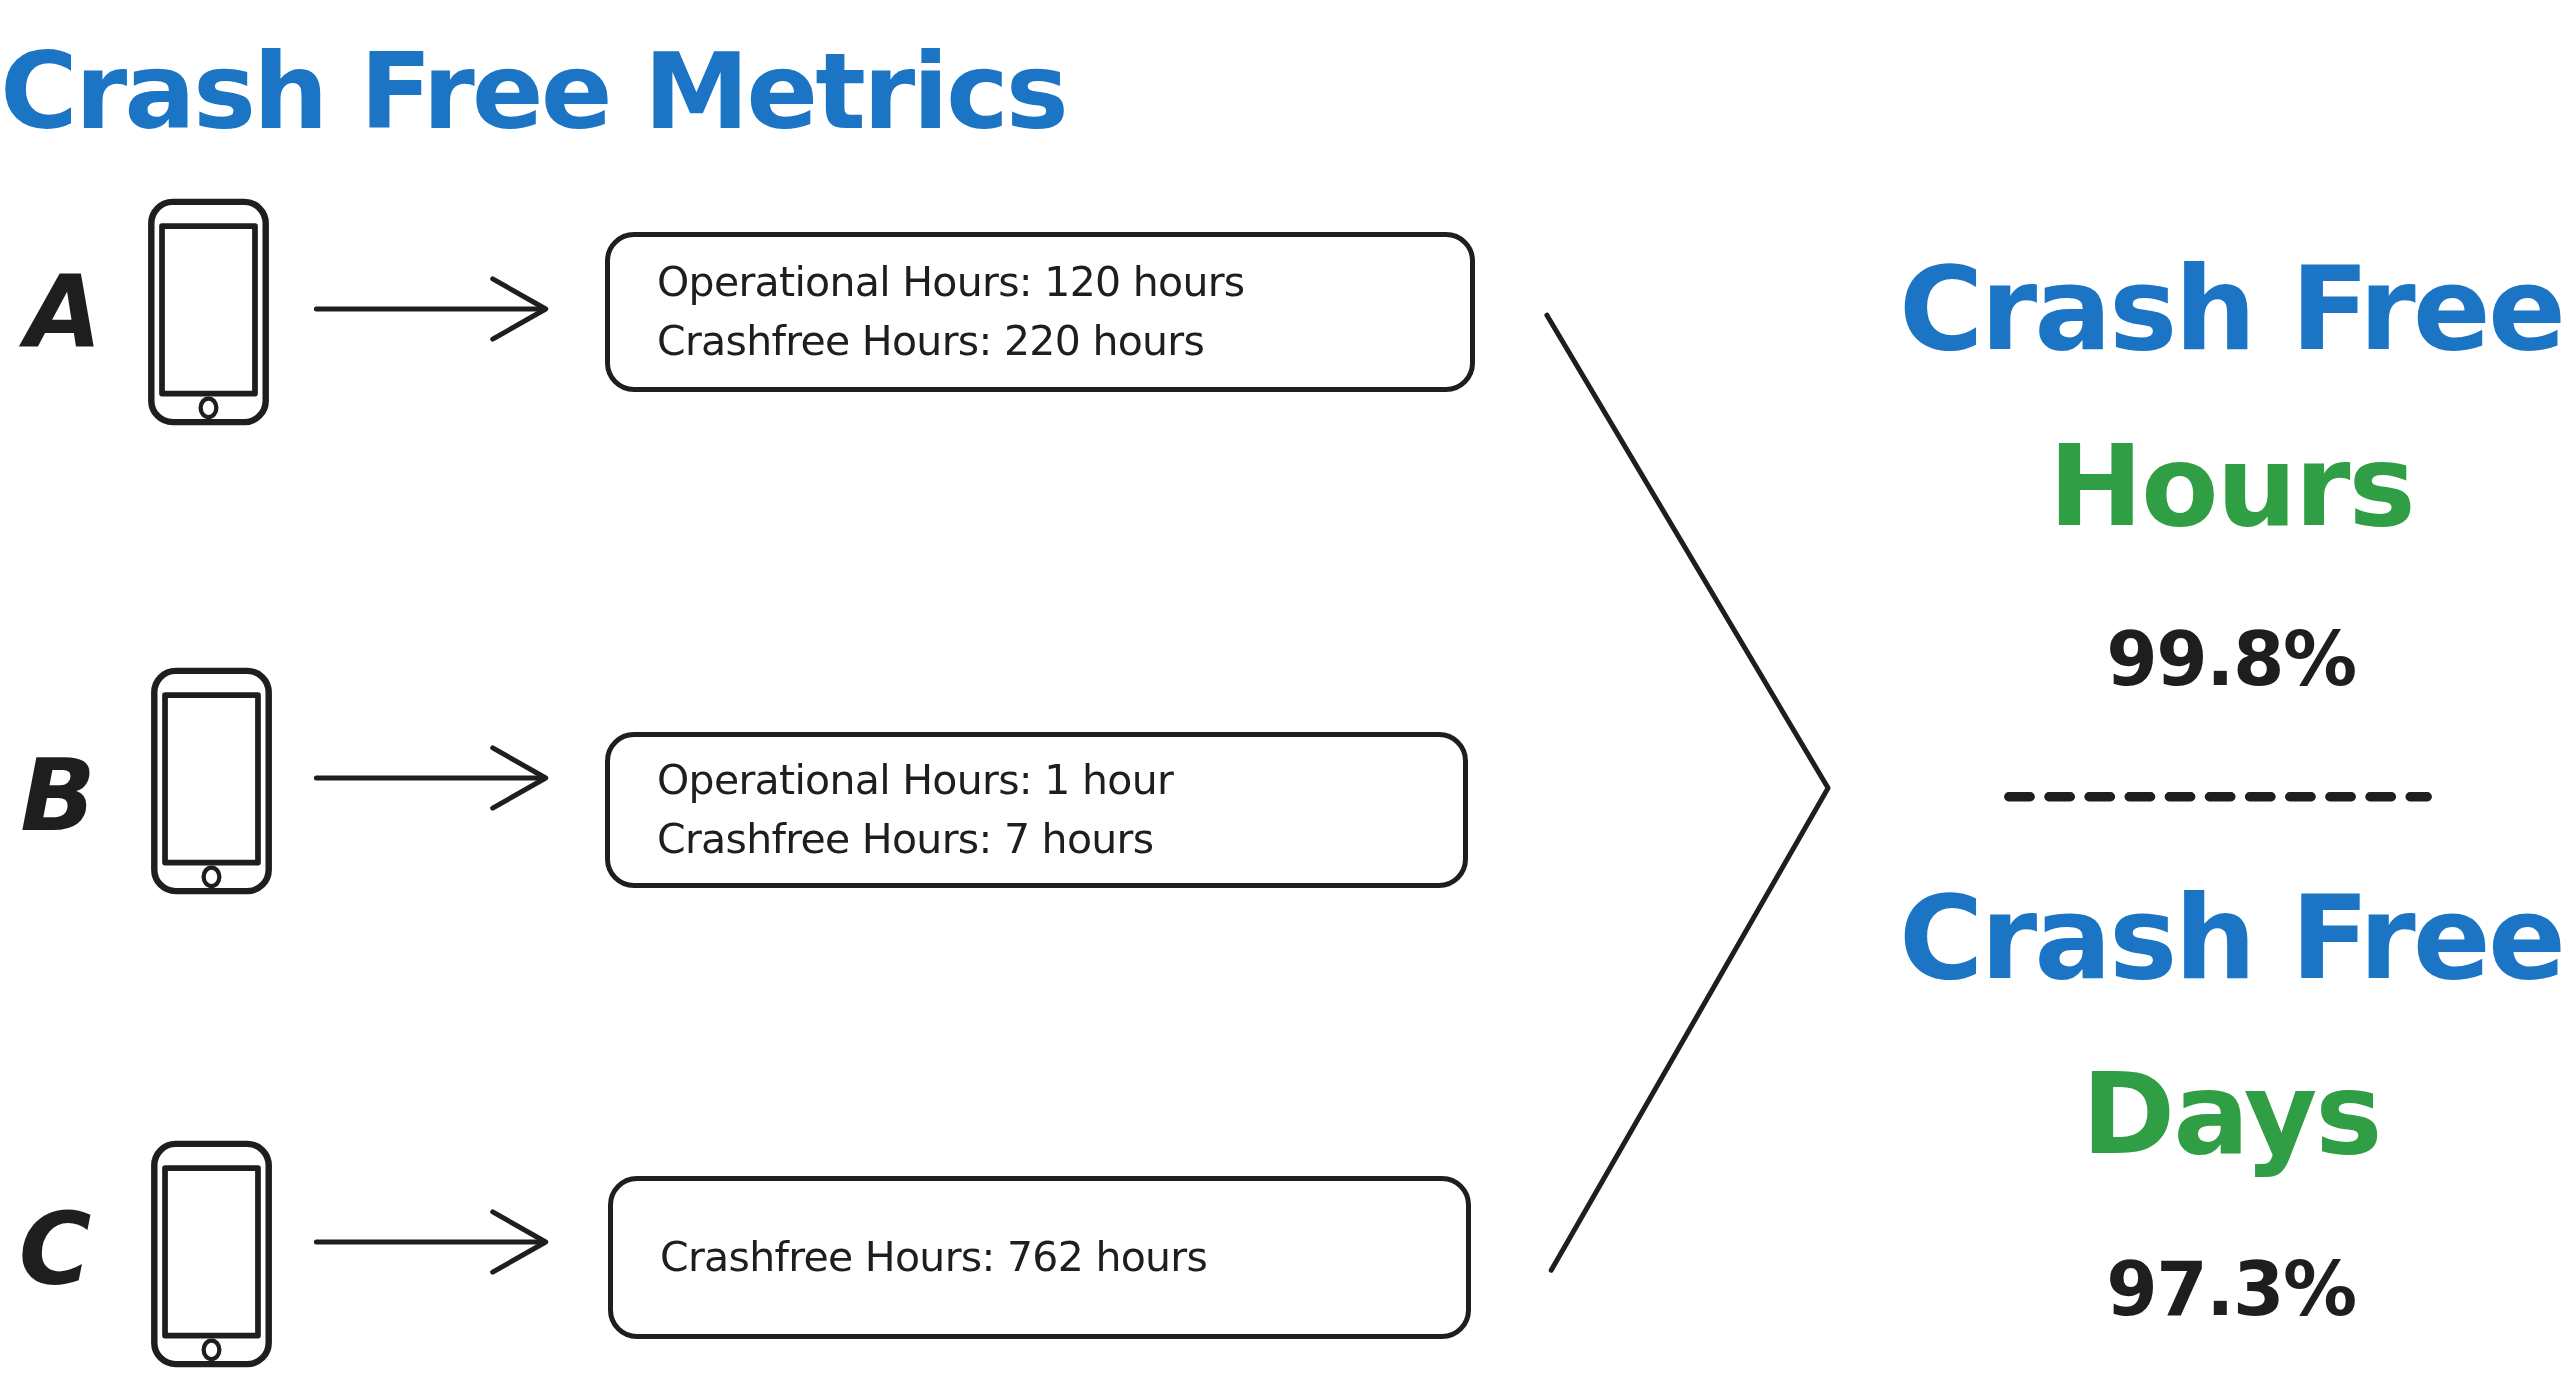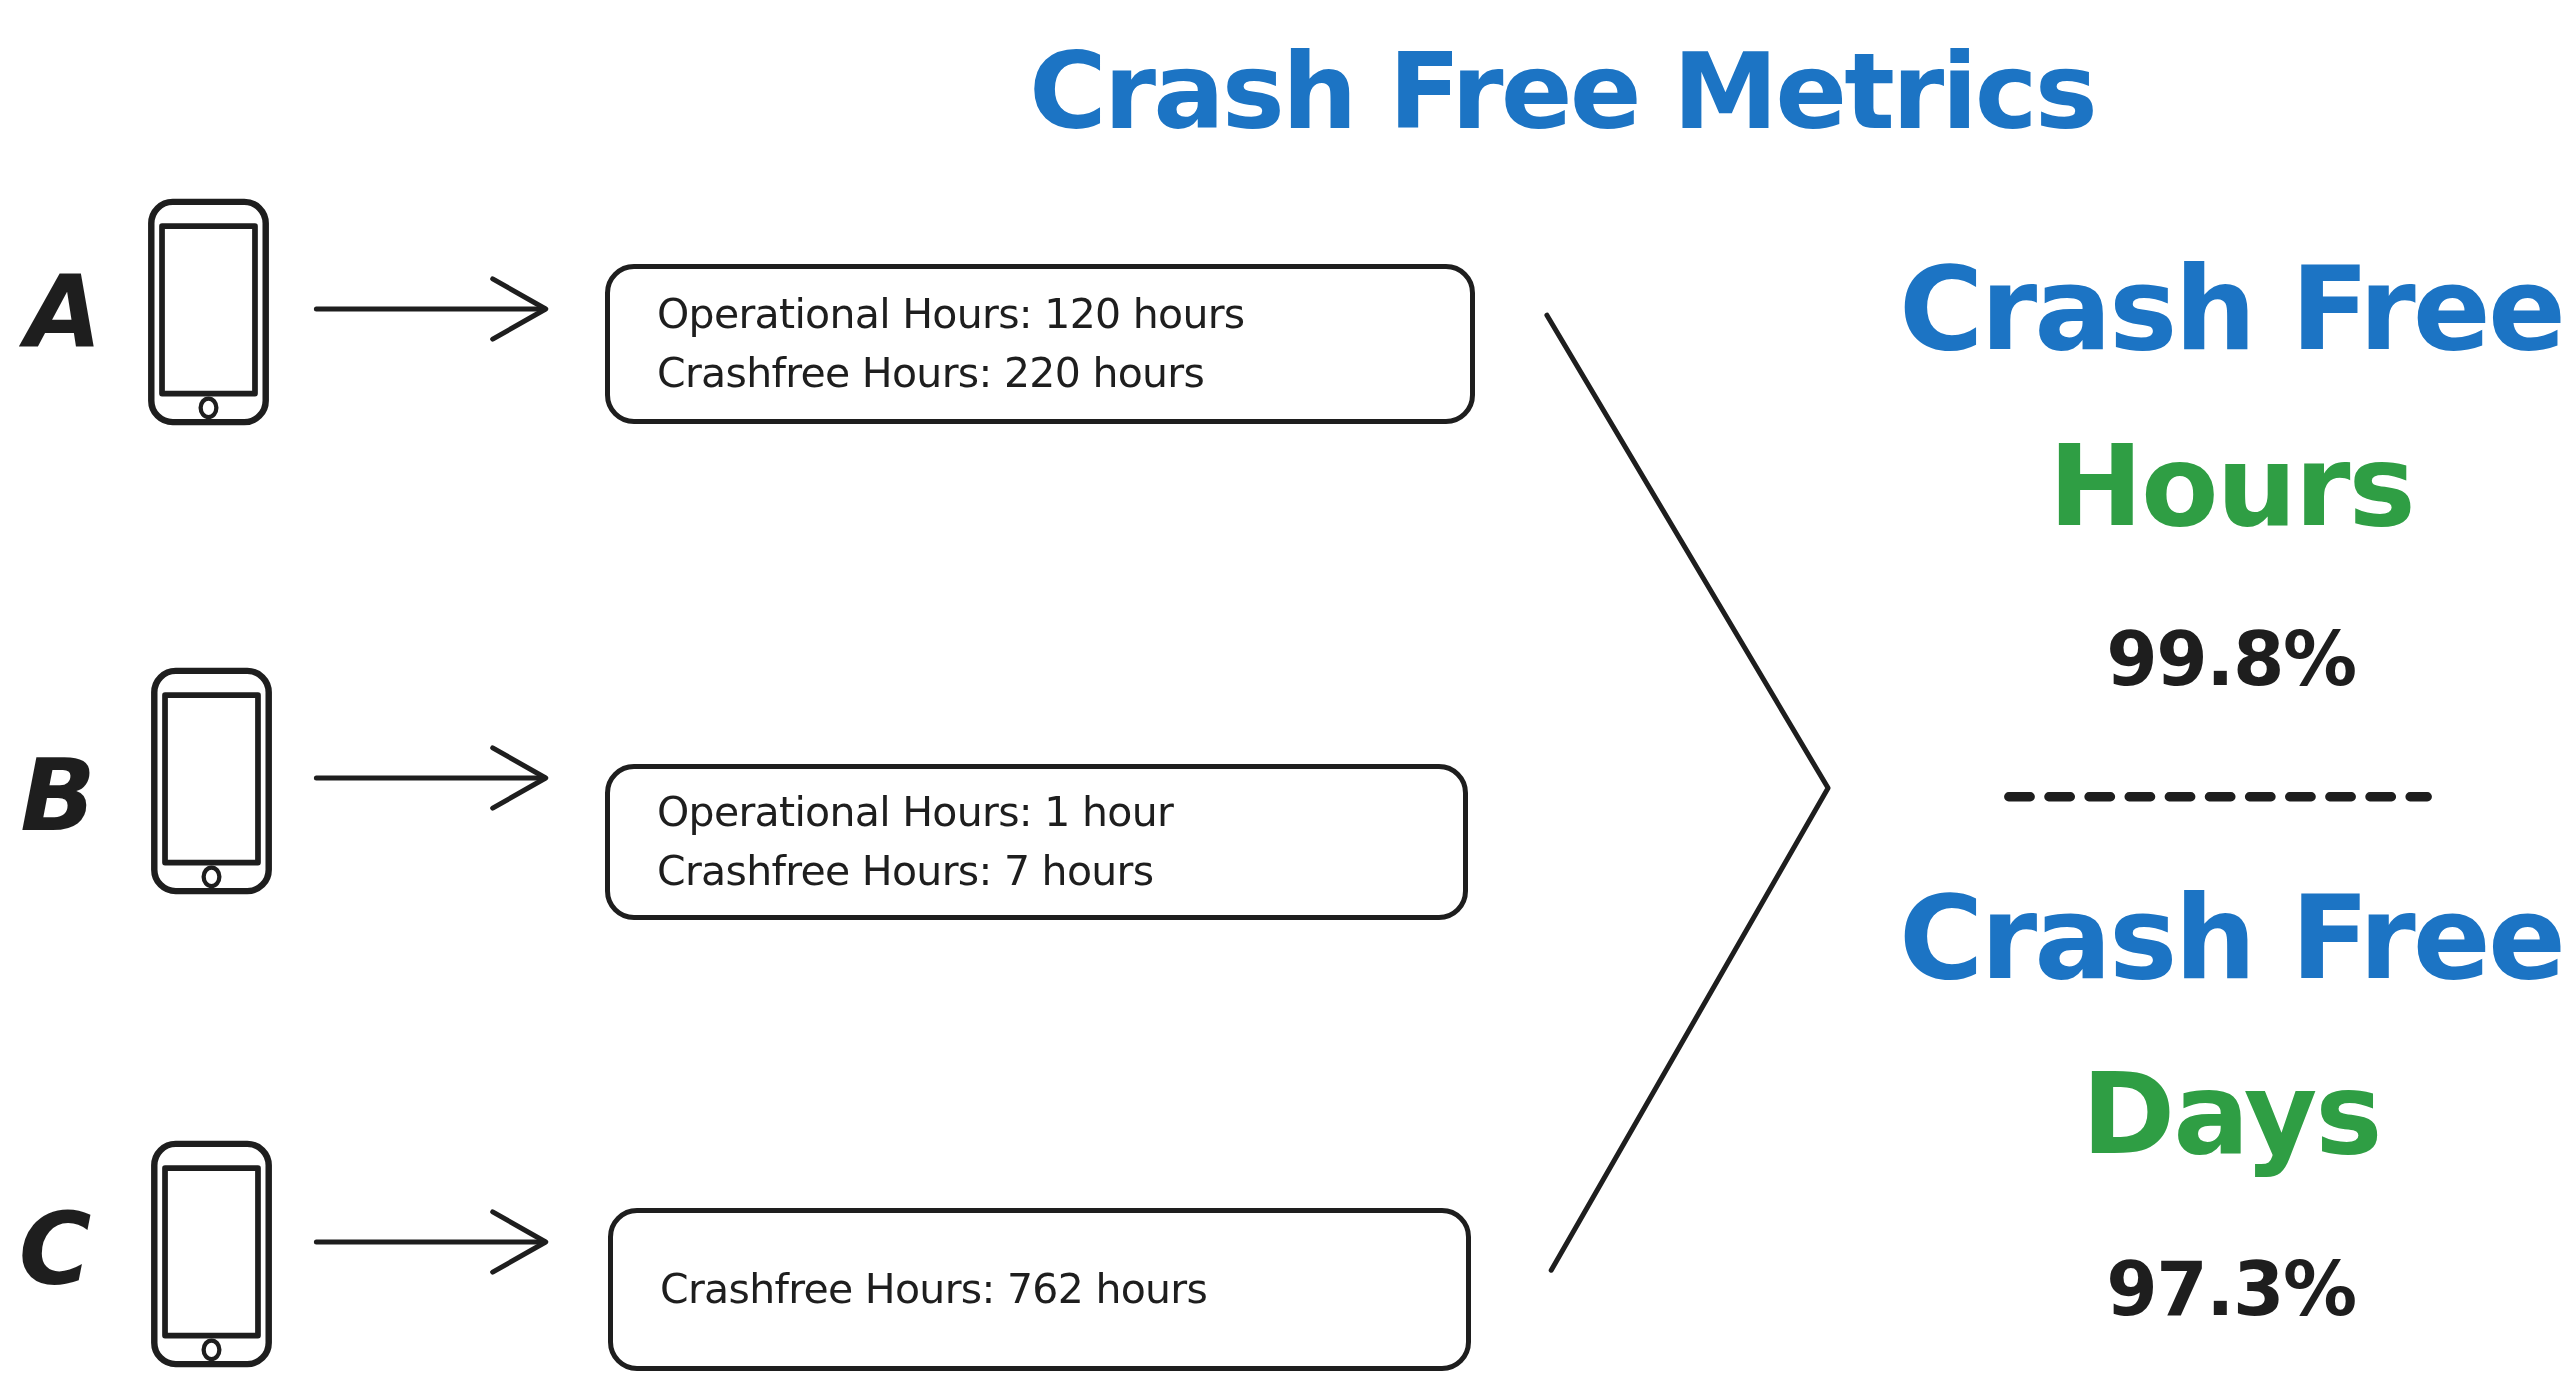--- a/index.html
+++ b/index.html
@@ -16,21 +16,21 @@
     color: var(--ink, #1e1e1e);
     overflow: hidden;
   }
 
   
   .main-title {
     position: absolute;
     left: 0;
     top: 30px;
     width: 2095px;
-    text-align: right;
+    text-align: left;
     font-size: 106px;
     font-weight: bold;
     letter-spacing: -2.9px;
     color: var(--blue, #1c74c4);
     white-space: nowrap;
   }
 
   
   .device-label {
     position: absolute;
@@ -88,21 +88,20 @@
     background: var(--background, #ffffff);
     display: flex;
     flex-direction: column;
     justify-content: center;
     gap: 13px;
     padding-left: 47px;
     font-size: 41px;
     line-height: 1.1;
     color: var(--ink, #1e1e1e);
     letter-spacing: -0.7px;
-    margin-top: 32px;
   }
   #box-a { left: 605px; top: 232px;  width: 870px; height: 160px; }
   #box-b { left: 605px; top: 732px;  width: 863px; height: 156px; }
   #box-c { left: 608px; top: 1176px; width: 863px; height: 163px; }
 
   
   #merge-chevron {
     position: absolute;
     left: 1504px;
     top: 286px;

